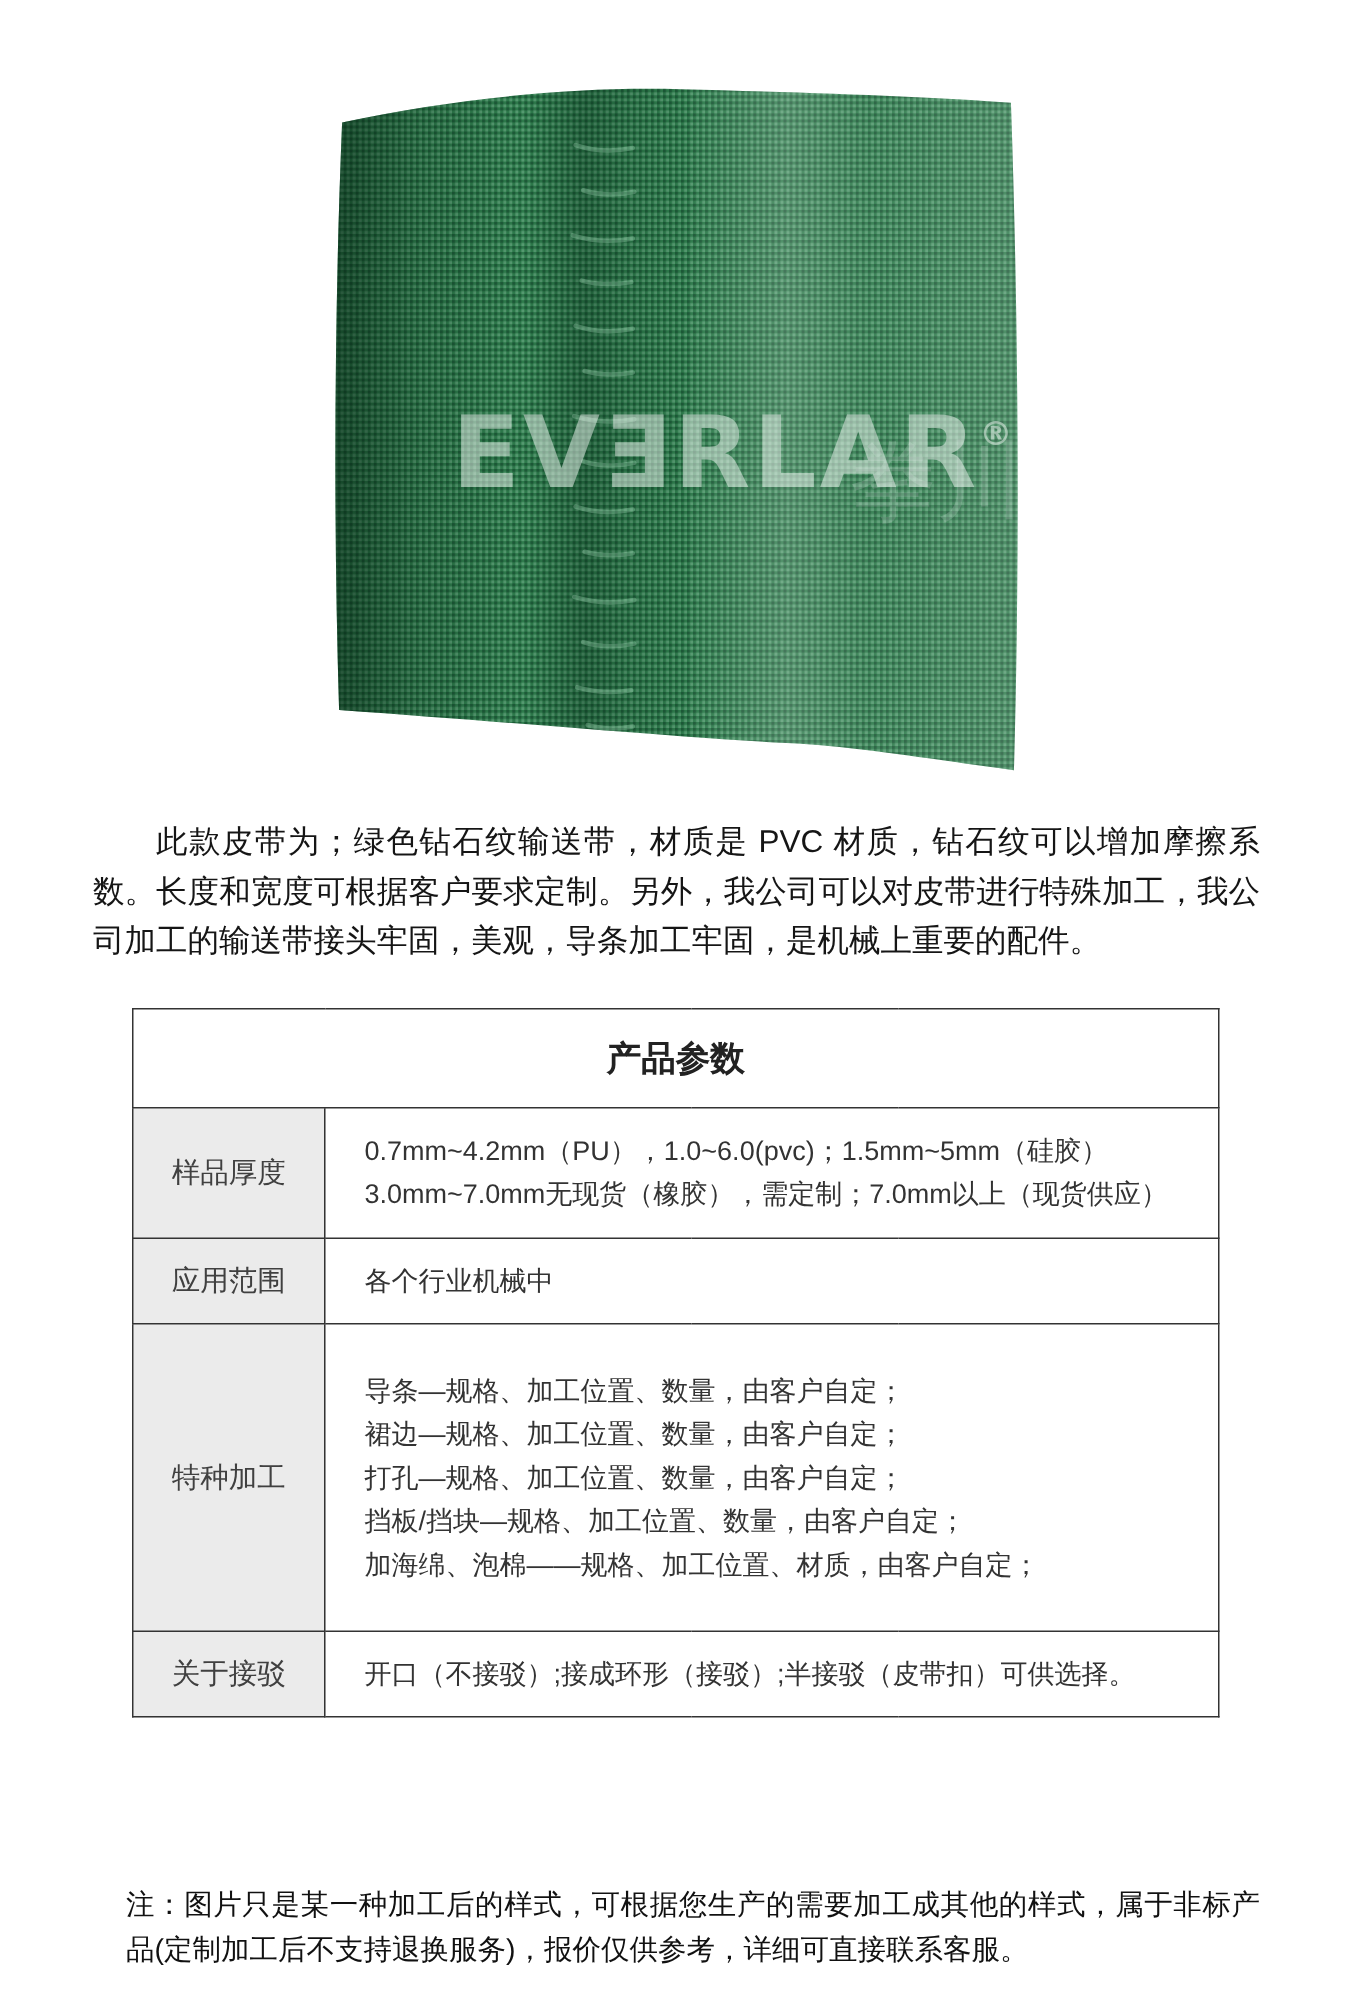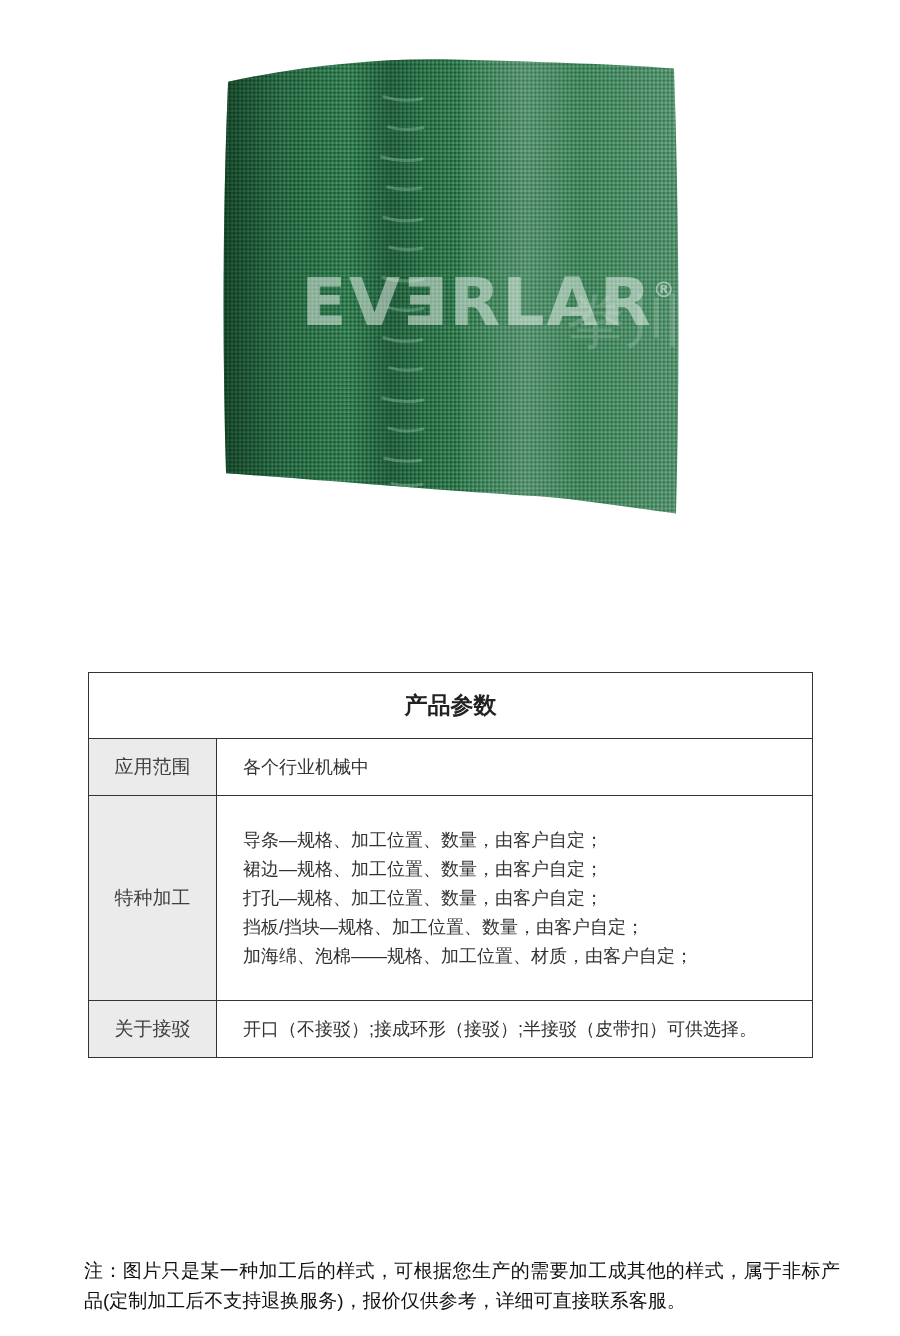--- a/index.html
+++ b/index.html
@@ -118,31 +118,39 @@
           <path d="M175,375 q16,5 34,1"></path>
           <path d="M171,405 q18,5 36,2"></path>
           <path d="M178,430 q14,4 30,1"></path>
         </g>
         <text x="88" y="272" font-family="'DejaVu Sans', sans-serif" font-size="66" font-weight="600" letter-spacing="2" fill="rgba(240,245,242,0.50)"><tspan>EVƎRLAR</tspan><tspan dy="-28" font-size="22">®</tspan></text>
         <text x="352" y="288" font-family="'DejaVu Sans', sans-serif" font-size="58" fill="rgba(240,245,242,0.18)"><tspan>拳川</tspan><tspan dy="-30" font-size="20">®</tspan></text>
       </g>
     </svg>
   </div>
 
+  <p class="intro">此款皮带为；绿色钻石纹输送带，材质是 PVC 材质，钻石纹可以增加摩擦系数。长度和宽度可根据客户要求定制。另外，我公司可以对皮带进行特殊加工，我公司加工的输送带接头牢固，美观，导条加工牢固，是机械上重要的配件。</p>
 
   <table class="params">
     <colgroup>
       <col style="width:128px">
         <col style="width:244px">
         <col style="width:138px">
         <col style="width:214px">
     </colgroup>
     <tbody>
       <tr>
         <td class="title-cell" colspan="4">产品参数</td>
+      </tr>
+      <tr style="height:66px">
+        <td class="label">样品厚度</td>
+        <td class="value lines" colspan="3">
+          <div>0.7mm~4.2mm（PU），1.0~6.0(pvc)；1.5mm~5mm（硅胶）</div>
+          <div>3.0mm~7.0mm无现货（橡胶），需定制；7.0mm以上（现货供应）</div>
+        </td>
       </tr>
       <tr style="height:57px">
         <td class="label">应用范围</td>
         <td class="value" colspan="3">各个行业机械中</td>
       </tr>
       <tr style="height:205px">
         <td class="label">特种加工</td>
         <td class="value lines" colspan="3">
           <div>导条—规格、加工位置、数量，由客户自定；</div>
           <div>裙边—规格、加工位置、数量，由客户自定；</div>

